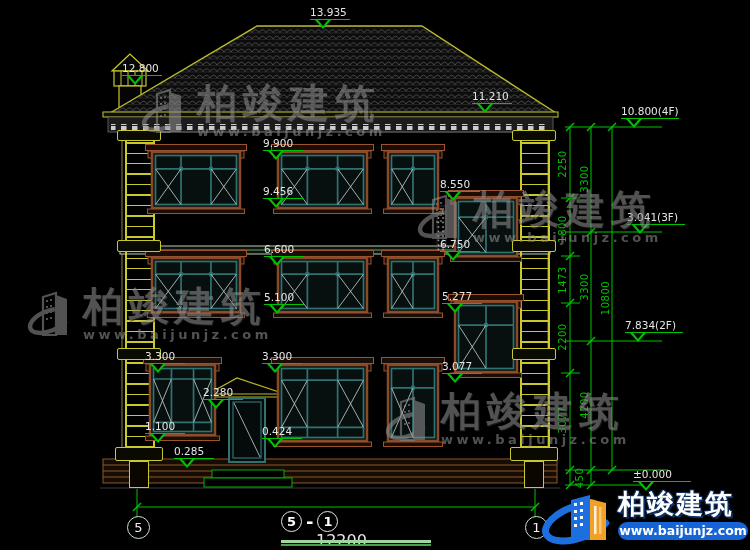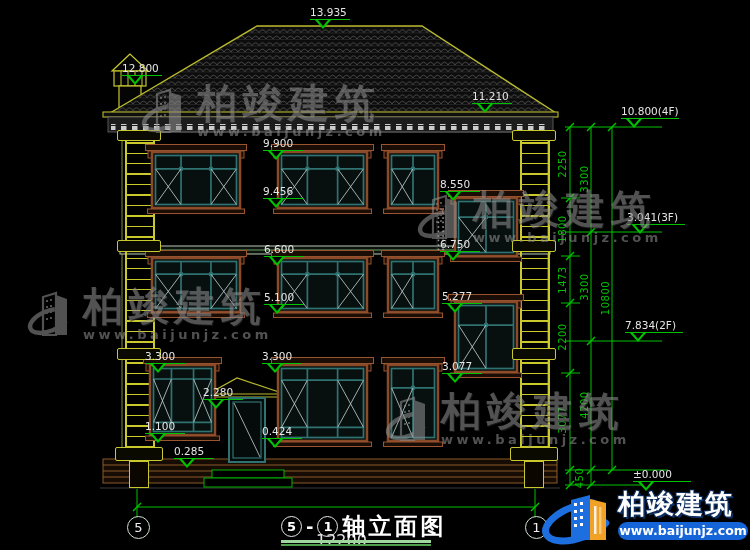--- a/index.html
+++ b/index.html
@@ -375,21 +375,20 @@
 
   <div class="dimh" style="left:316px;top:495px;width:44px;text-align:center;">12200</div>
 
   <div class="axis-bubble" style="left:127px;top:516px;">5</div>
   <div class="axis-bubble" style="left:525px;top:516px;">1</div>
 
   <div class="titlebar" style="left:281px;top:511px;">
     <span class="tb-bub">5</span>
     <span class="tb-dash">-</span>
     <span class="tb-bub">1</span>
-    <span class="tb-name">轴立面图</span>
   </div>
   <div class="title-ul1"></div>
   <div class="title-ul2"></div>
 
   <div class="wm" style="left:140px;top:82px;">
     <span class="wmlogo"><svg width="48" height="58" viewBox="0 0 48 58">
           <ellipse cx="23" cy="36" rx="20" ry="10" transform="rotate(-22 23 36)" fill="none" stroke="#8d8d8d" stroke-width="4.5" stroke-dasharray="74 30" stroke-dashoffset="-8"></ellipse>
           <polygon points="17,50 17,12 30,8 30,50" fill="none" stroke="#8d8d8d" stroke-width="2.2"></polygon>
           <polygon points="30,50 30,10 41,14 41,50" fill="#8d8d8d"></polygon>
           <g fill="#8d8d8d">

